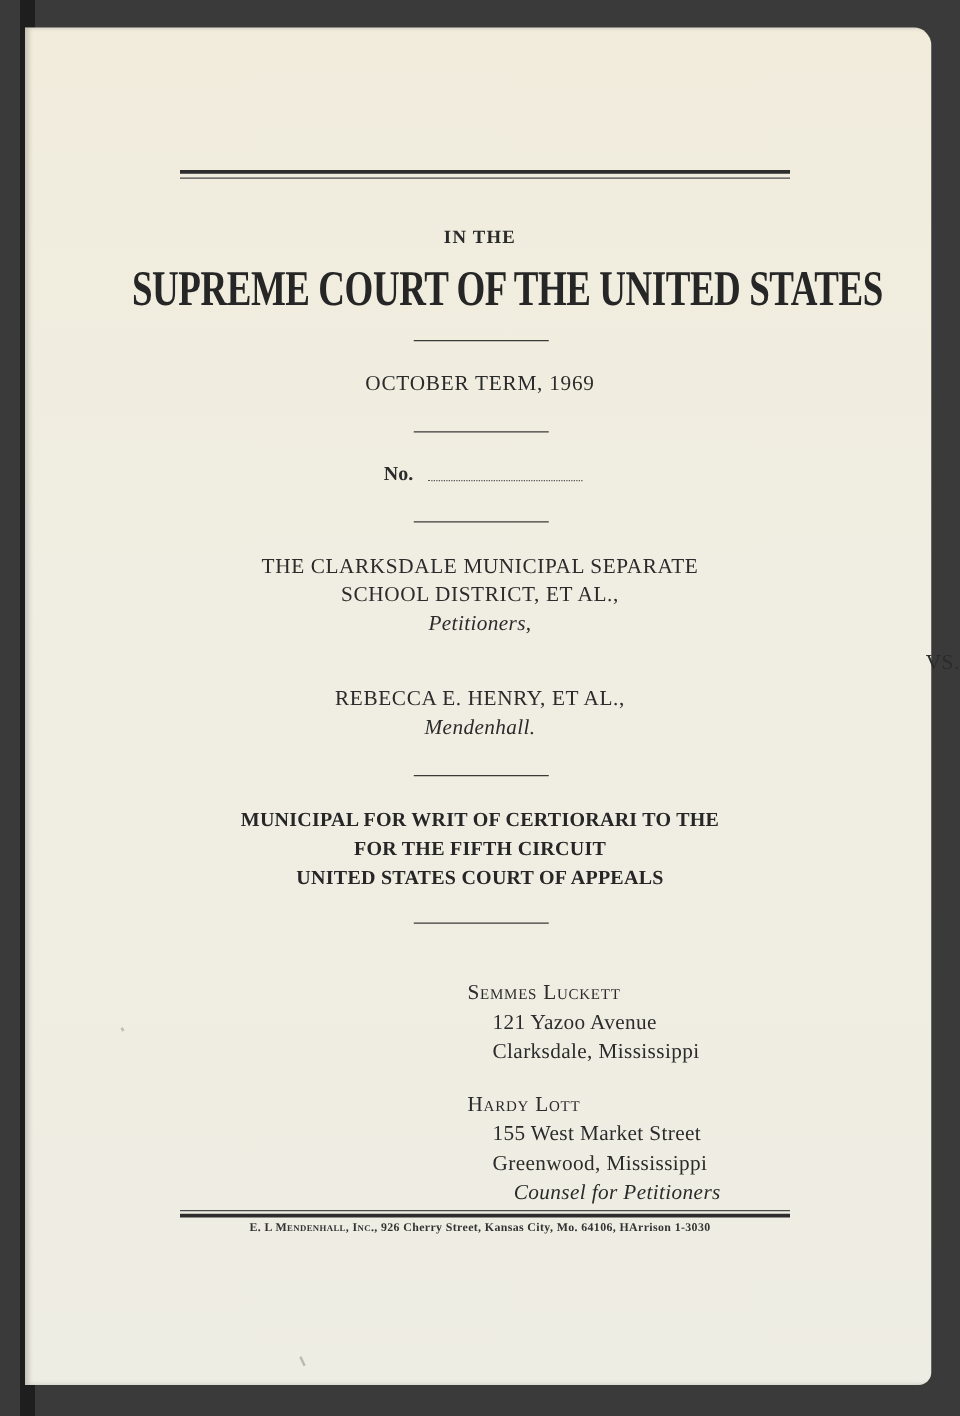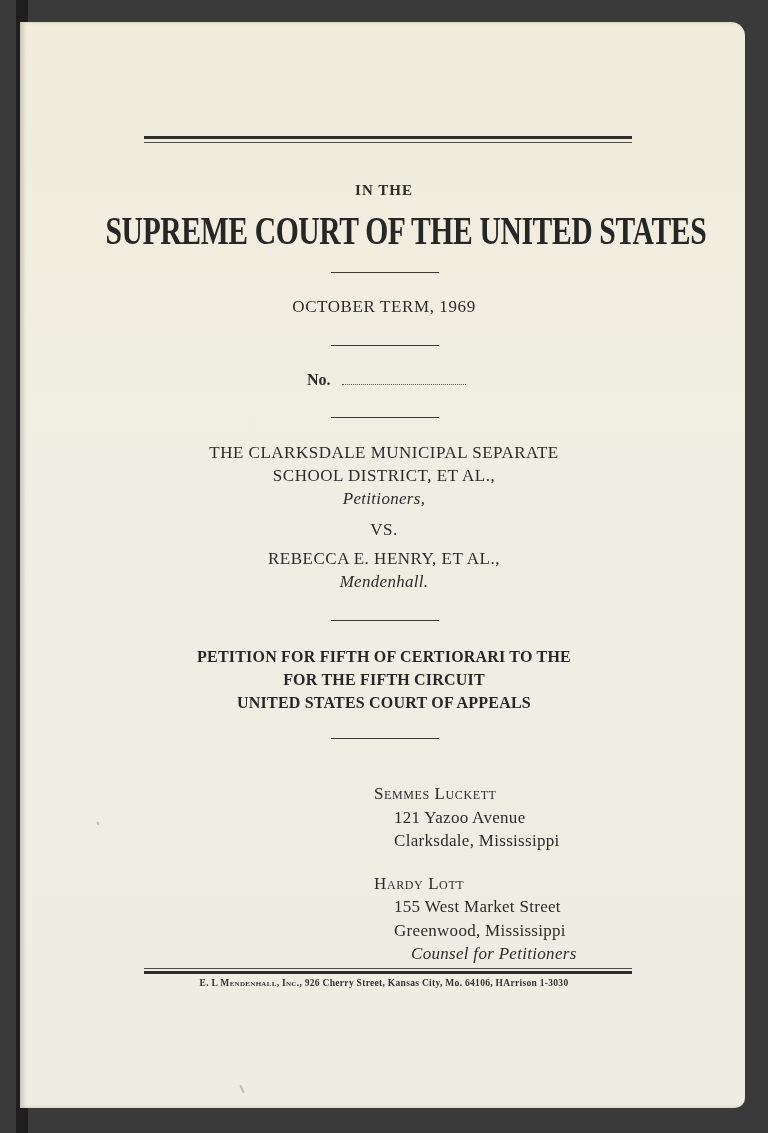--- a/index.html
+++ b/index.html
@@ -42,21 +42,21 @@
   }
   .title span { display: inline-block; transform: scaleX(0.74); transform-origin: center; white-space: nowrap; color: #262626; }
 
   .term { top: 297px; font-size: 17px; letter-spacing: 0.6px; }
 
   .no-row { position: absolute; left: 307px; top: 371px; font-size: 16px; font-weight: bold; }
   .no-dots { position: absolute; left: 342px; top: 384px; width: 124px; border-top: 1px dotted #555; }
 
   .parties { top: 441px; font-size: 17px; line-height: 23px; letter-spacing: 0.5px; }
   .parties .ital { font-style: italic; letter-spacing: 0.3px; }
-  .parties .vs { margin-top: 8px; }
+  .parties .vs { margin-top: 8px; text-align: right; }
   .parties .resp { margin-top: 6px; }
 
   .petition {
     top: 645px; font-size: 16px; font-weight: bold; line-height: 23px; letter-spacing: 0.2px;
     color: #262626;
   }
 
   .counsel { position: absolute; left: 374px; top: 763px; font-size: 17px; line-height: 23.5px; letter-spacing: 0.3px; }
   .counsel .name { font-variant: small-caps; letter-spacing: 0.6px; margin-top: 19px; }
   .counsel .addr { padding-left: 20px; }
@@ -103,21 +103,21 @@
   <div>SCHOOL DISTRICT, ET AL.,</div>
   <div class="ital">Petitioners,</div>
   <div class="vs"><span style="font-variant: small-caps;">VS.</span></div>
   <div class="resp">REBECCA E. HENRY, ET AL.,</div>
   <div class="ital">Mendenhall.</div>
 </div>
 
 <div class="short-rule" style="top:620px;"></div>
 
 <div class="center-block petition">
-  <div>PETITION FOR FIFTH OF CERTIORARI TO THE</div>
+  <div>MUNICIPAL FOR WRIT OF CERTIORARI TO THE</div>
   <div>FOR THE FIFTH CIRCUIT</div>
   <div>UNITED STATES COURT OF APPEALS</div>
 </div>
 
 <div class="short-rule" style="top:738px;"></div>
 
 <div class="counsel">
   <div class="name">Semmes Luckett</div>
   <div class="addr">121 Yazoo Avenue</div>
   <div class="addr">Clarksdale, Mississippi</div>

